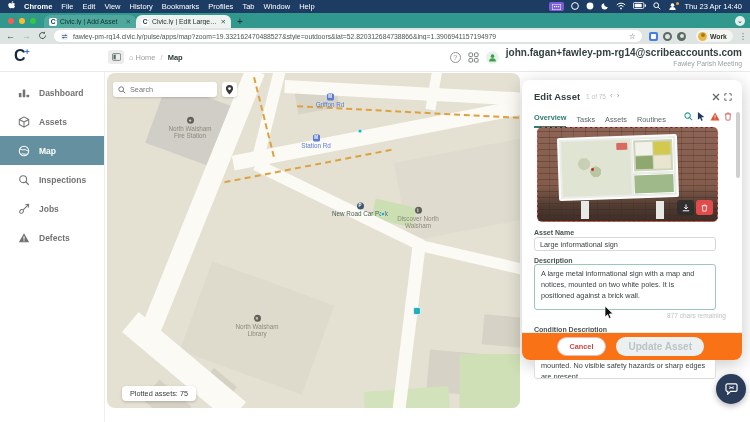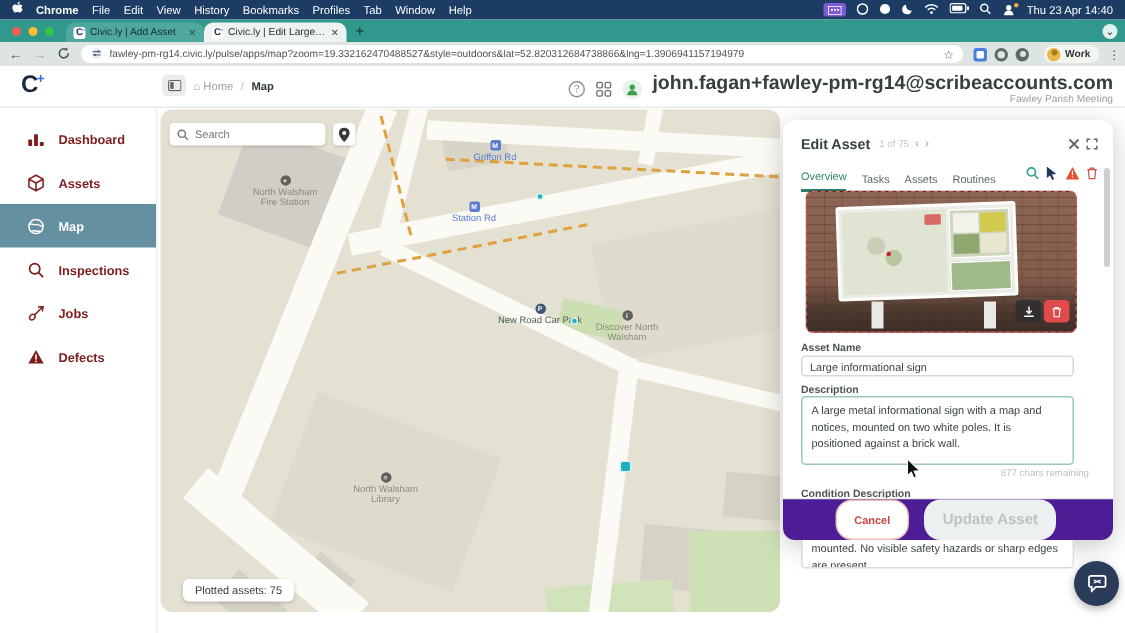--- a/index.html
+++ b/index.html
@@ -62,26 +62,26 @@
   .crumbwrap { position:absolute; left:108px; top:6px; display:flex; align-items:center; gap:5px; }
   .panelbtn { width:16px; height:14px; background:#ececec; border-radius:3px; display:flex; align-items:center; justify-content:center; }
   .crumb-home { color:#9aa2a1; font-size:7.5px; display:flex; align-items:center; gap:2px; }
   .crumb-sep { color:#b9bfbe; font-size:7.5px; }
   .crumb-cur { color:#2e3a3a; font-size:7.5px; font-weight:700; }
   .hdr-right { position:absolute; right:8px; top:3px; display:flex; align-items:center; gap:7px; }
   .q-ic { width:11px; height:11px; border-radius:50%; border:1px solid #8b9492; color:#8b9492; font-size:7px; display:flex; align-items:center; justify-content:center; }
   .grid-ic svg { display:block; }
   .avatar { width:13px; height:13px; border-radius:50%; background:#e7f2e9; display:flex; align-items:center; justify-content:center; }
   .userblock { text-align:right; line-height:1.25; }
-  .userblock .em { font-size:13px; font-weight:700; color:#33403f; }
+  .userblock .em { font-size:10px; font-weight:700; color:#33403f; }
   .userblock .org { font-size:6.8px; color:#9aa2a1; }
 
   
   .sidebar { position:absolute; left:0; top:72px; width:105px; height:350px; background:#fff; border-right:1px solid #efefef; }
-  .sitem { position:relative; height:29px; display:flex; align-items:center; gap:9px; padding-left:18px; color:#7f1d1d; cursor:pointer; }
+  .sitem { position:relative; height:29px; display:flex; align-items:center; gap:9px; padding-left:18px; color:#737373; cursor:pointer; }
   .sitem .lbl { font-size:8.5px; font-weight:700; }
   .sitem.sel { background:#64909f; color:#fff; }
   .sitem svg { flex:none; }
 
   
   .mapview { position:absolute; left:107px; top:73px; width:413px; height:335px; background:#e4e1d3; border-radius:8px; overflow:hidden; }
   .road { position:absolute; background:#fbfaf5; }
   .bld { position:absolute; }
   .dash { position:absolute; border-top:2px dashed #dfa13f; height:0; }
   .poi { position:absolute; display:flex; flex-direction:column; align-items:center; transform:translate(-50%,-50%); }
@@ -105,21 +105,21 @@
   
   .panel { position:absolute; left:522px; top:80px; width:220px; height:280px; background:#fff; border-radius:8px;
     box-shadow:0 4px 18px rgba(0,0,0,.22); }
   .p-head { position:absolute; left:12px; right:10px; top:7px; display:flex; align-items:center; gap:4px; }
   .p-title { font-size:9.5px; font-weight:700; color:#33403f; }
   .p-pager { font-size:6.5px; color:#c2c6c6; margin-left:2px; }
   .p-chev { font-size:8px; color:#9aa2a1; line-height:1; }
   .p-close { margin-left:auto; }
   .p-tabs { position:absolute; left:12px; right:10px; top:27px; display:flex; align-items:flex-end; gap:10px; }
   .p-tab { font-size:7.3px; color:#5c6766; padding-bottom:4px; }
-  .p-tab.on { color:#2e7d72; font-weight:400; border-bottom:2px solid #2e7d72; }
+  .p-tab.on { color:#2e7d72; font-weight:700; border-bottom:2px solid #2e7d72; }
   .p-tabicons { margin-left:auto; display:flex; align-items:center; gap:4px; padding-bottom:3px; }
   .scrollthumb { position:absolute; right:2px; top:32px; width:4px; height:66px; background:#cfcfcf; border-radius:2px; }
 
   .photo { position:absolute; left:15px; top:47px; width:181px; height:95px; border:1.5px dashed #e25555; border-radius:5px;
     overflow:hidden;
     background:
       repeating-linear-gradient(0deg, rgba(60,38,28,0) 0 5px, rgba(60,38,28,.35) 5px 6px),
       repeating-linear-gradient(90deg, rgba(60,38,28,0) 0 11px, rgba(60,38,28,.22) 11px 12px),
       linear-gradient(180deg,#8d6455 0%,#835c4c 62%,#4e3a30 85%,#3c2e27 100%); }
   .sign { position:absolute; left:11%; top:9%; width:67%; height:68%; background:#ececea; border:2px solid #fdfdfb;
@@ -145,22 +145,22 @@
   .f-label { position:absolute; left:12px; font-size:7px; font-weight:600; color:#4a5352; }
   .f-input { position:absolute; left:12px; width:182px; height:14px; border:1px solid #d8d8d8; border-radius:3px;
     font-size:7.3px; color:#3a4443; padding:0 5px; font-family:"Liberation Sans",sans-serif; outline:none; background:#fff; }
   .f-area { position:absolute; left:12px; width:182px; border-radius:3px; font-size:7.3px; color:#3a4443; line-height:1.5;
     padding:4px 6px; font-family:"Liberation Sans",sans-serif; outline:none; resize:none; background:#fff; }
   .ta-desc { top:184px; height:46px; border:1px solid #9ec7bb; }
   .ta-cond { top:254px; height:45px; border:1px solid #dcdcdc; }
   .chars { position:absolute; right:16px; top:232px; font-size:6.5px; color:#bcc2c2; }
 
   .p-footer { position:absolute; left:0; right:0; bottom:0; height:28px; border-top:1px solid #ececec;
-    display:flex; justify-content:flex-end; gap:10px; padding-right:38px;
-    border-radius:0 0 8px 8px; background:#4c1d95; }
+    display:flex; align-items:center; justify-content:flex-end; gap:10px; padding-right:38px;
+    border-radius:0 0 8px 8px; background:#f97316; }
   .btn-cancel { border:1px solid #eebcb6; color:#c8473f; background:#fff; border-radius:11px; padding:4px 12px;
     font-size:7.3px; font-weight:600; font-family:"Liberation Sans",sans-serif; }
   .btn-update { border:none; color:#bcc3c5; background:#edf0f1; border-radius:11px; padding:4px 12px;
     font-size:10px; font-weight:600; font-family:"Liberation Sans",sans-serif; }
 
   .fab { position:absolute; left:716px; top:374px; width:30px; height:30px; border-radius:50%; background:#2b3c5a;
     box-shadow:0 2px 6px rgba(0,0,0,.3); display:flex; align-items:center; justify-content:center; z-index:20; }
 
   .cursor { position:absolute; left:604px; top:306px; z-index:30; pointer-events:none; }
 </style>

